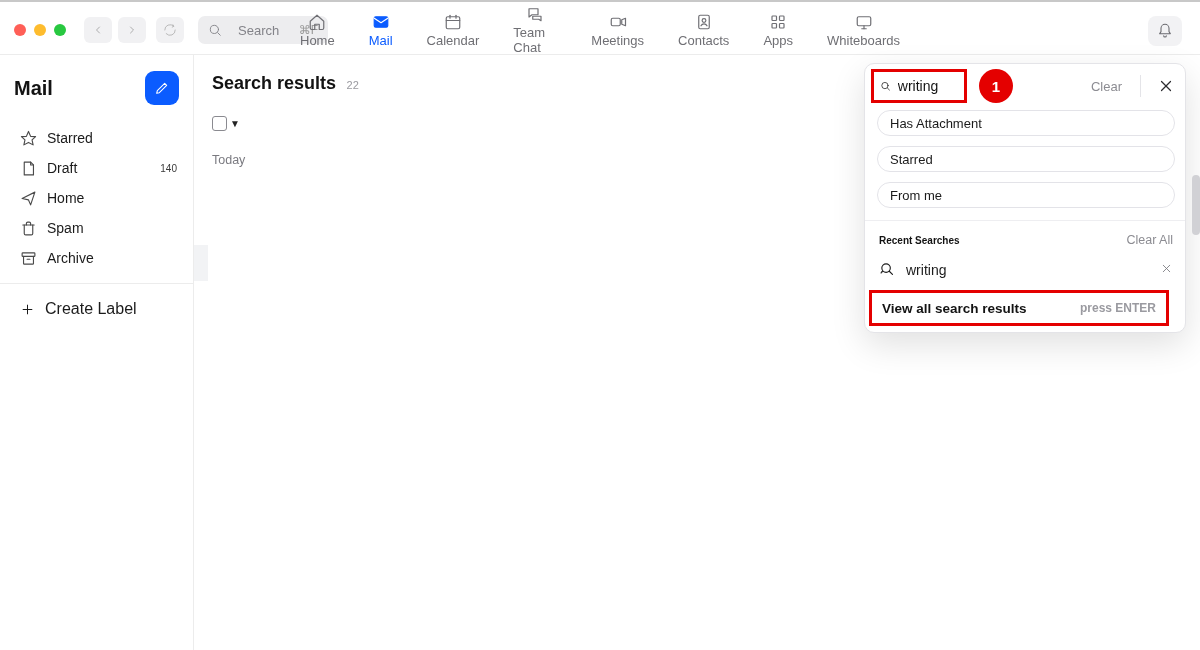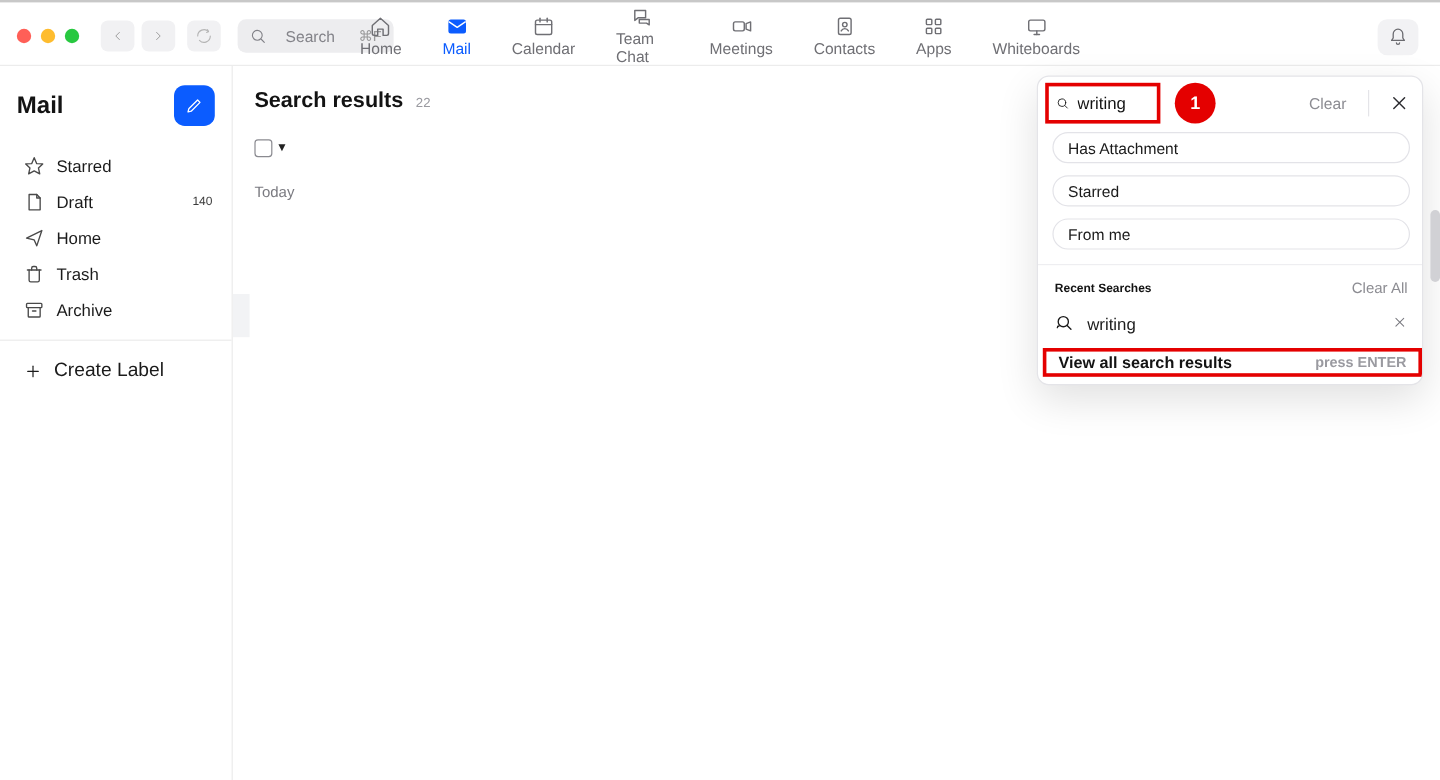--- a/index.html
+++ b/index.html
@@ -69,21 +69,21 @@
   .chips { display:flex; gap:10px; padding:2px 10px 12px 12px; border-bottom:1px solid #eeeef1;flex-direction:column;}
   .chip { height:26px; padding:0 12px; border:1px solid #e3e3e8; border-radius:14px; font-size:13px; color:#1b1b1b; display:flex; align-items:center; cursor:pointer;}
 
   .recent { padding:12px 12px 2px 14px;}
   .recent-head { display:flex; align-items:center; justify-content:space-between;}
   .recent-title { font-size:10px; font-weight:700; color:#131313;}
   .clear-all { font-size:12.5px; color:#8c8c92; cursor:pointer;}
   .recent-item { display:flex; align-items:center; gap:10px; margin-top:14px; font-size:14px; color:#1b1b1b;}
   .recent-item .rx { margin-left:auto; color:#7a7a80; cursor:pointer;}
 
-  .view-all { margin:10px 0 6px 4px; height:24px; border:3px solid #e40000; display:flex; align-items:center; padding:0 10px; position:relative;}
+  .view-all { margin:10px 16px 6px 4px; height:36px; border:3px solid #e40000; display:flex; align-items:center; padding:0 10px; position:relative;}
   .view-all .txt { font-size:13.5px; font-weight:700; color:#131313;}
   .view-all .hint { margin-left:auto; font-size:12px; color:#9a9aa0; font-weight:600;}
 
   
   .scroll-stub { position:absolute; right:0; top:120px; width:8px; height:60px; background:#d1d1d5; border-radius:4px;}
 
   svg { fill:none; stroke:currentColor; stroke-width:1.6; stroke-linecap:round; stroke-linejoin:round; }
 </style>
 </head>
 <body>
@@ -242,21 +242,21 @@
         <path d="M3 12l18-9-6 18-3-7z"></path>
       </svg>
     <span>Home</span>
   </div>
   <div class="sb-item">
     <svg width="17" height="17" viewBox="0 0 24 24">
         <polyline points="4 7 20 7"></polyline>
         <path d="M6 7v12a2 2 0 0 0 2 2h8a2 2 0 0 0 2-2V7"></path>
         <path d="M9 7V5a2 2 0 0 1 2-2h2a2 2 0 0 1 2 2v2"></path>
       </svg>
-    <span>Trash</span>
+    <span>Spam</span>
   </div>
   <div class="sb-item">
     <svg width="17" height="17" viewBox="0 0 24 24">
         <rect x="3" y="4" width="18" height="5" rx="1"></rect>
         <path d="M5 9v10a1 1 0 0 0 1 1h12a1 1 0 0 0 1-1V9"></path>
         <line x1="10" y1="13" x2="14" y2="13"></line>
       </svg>
     <span>Archive</span>
   </div>
 

